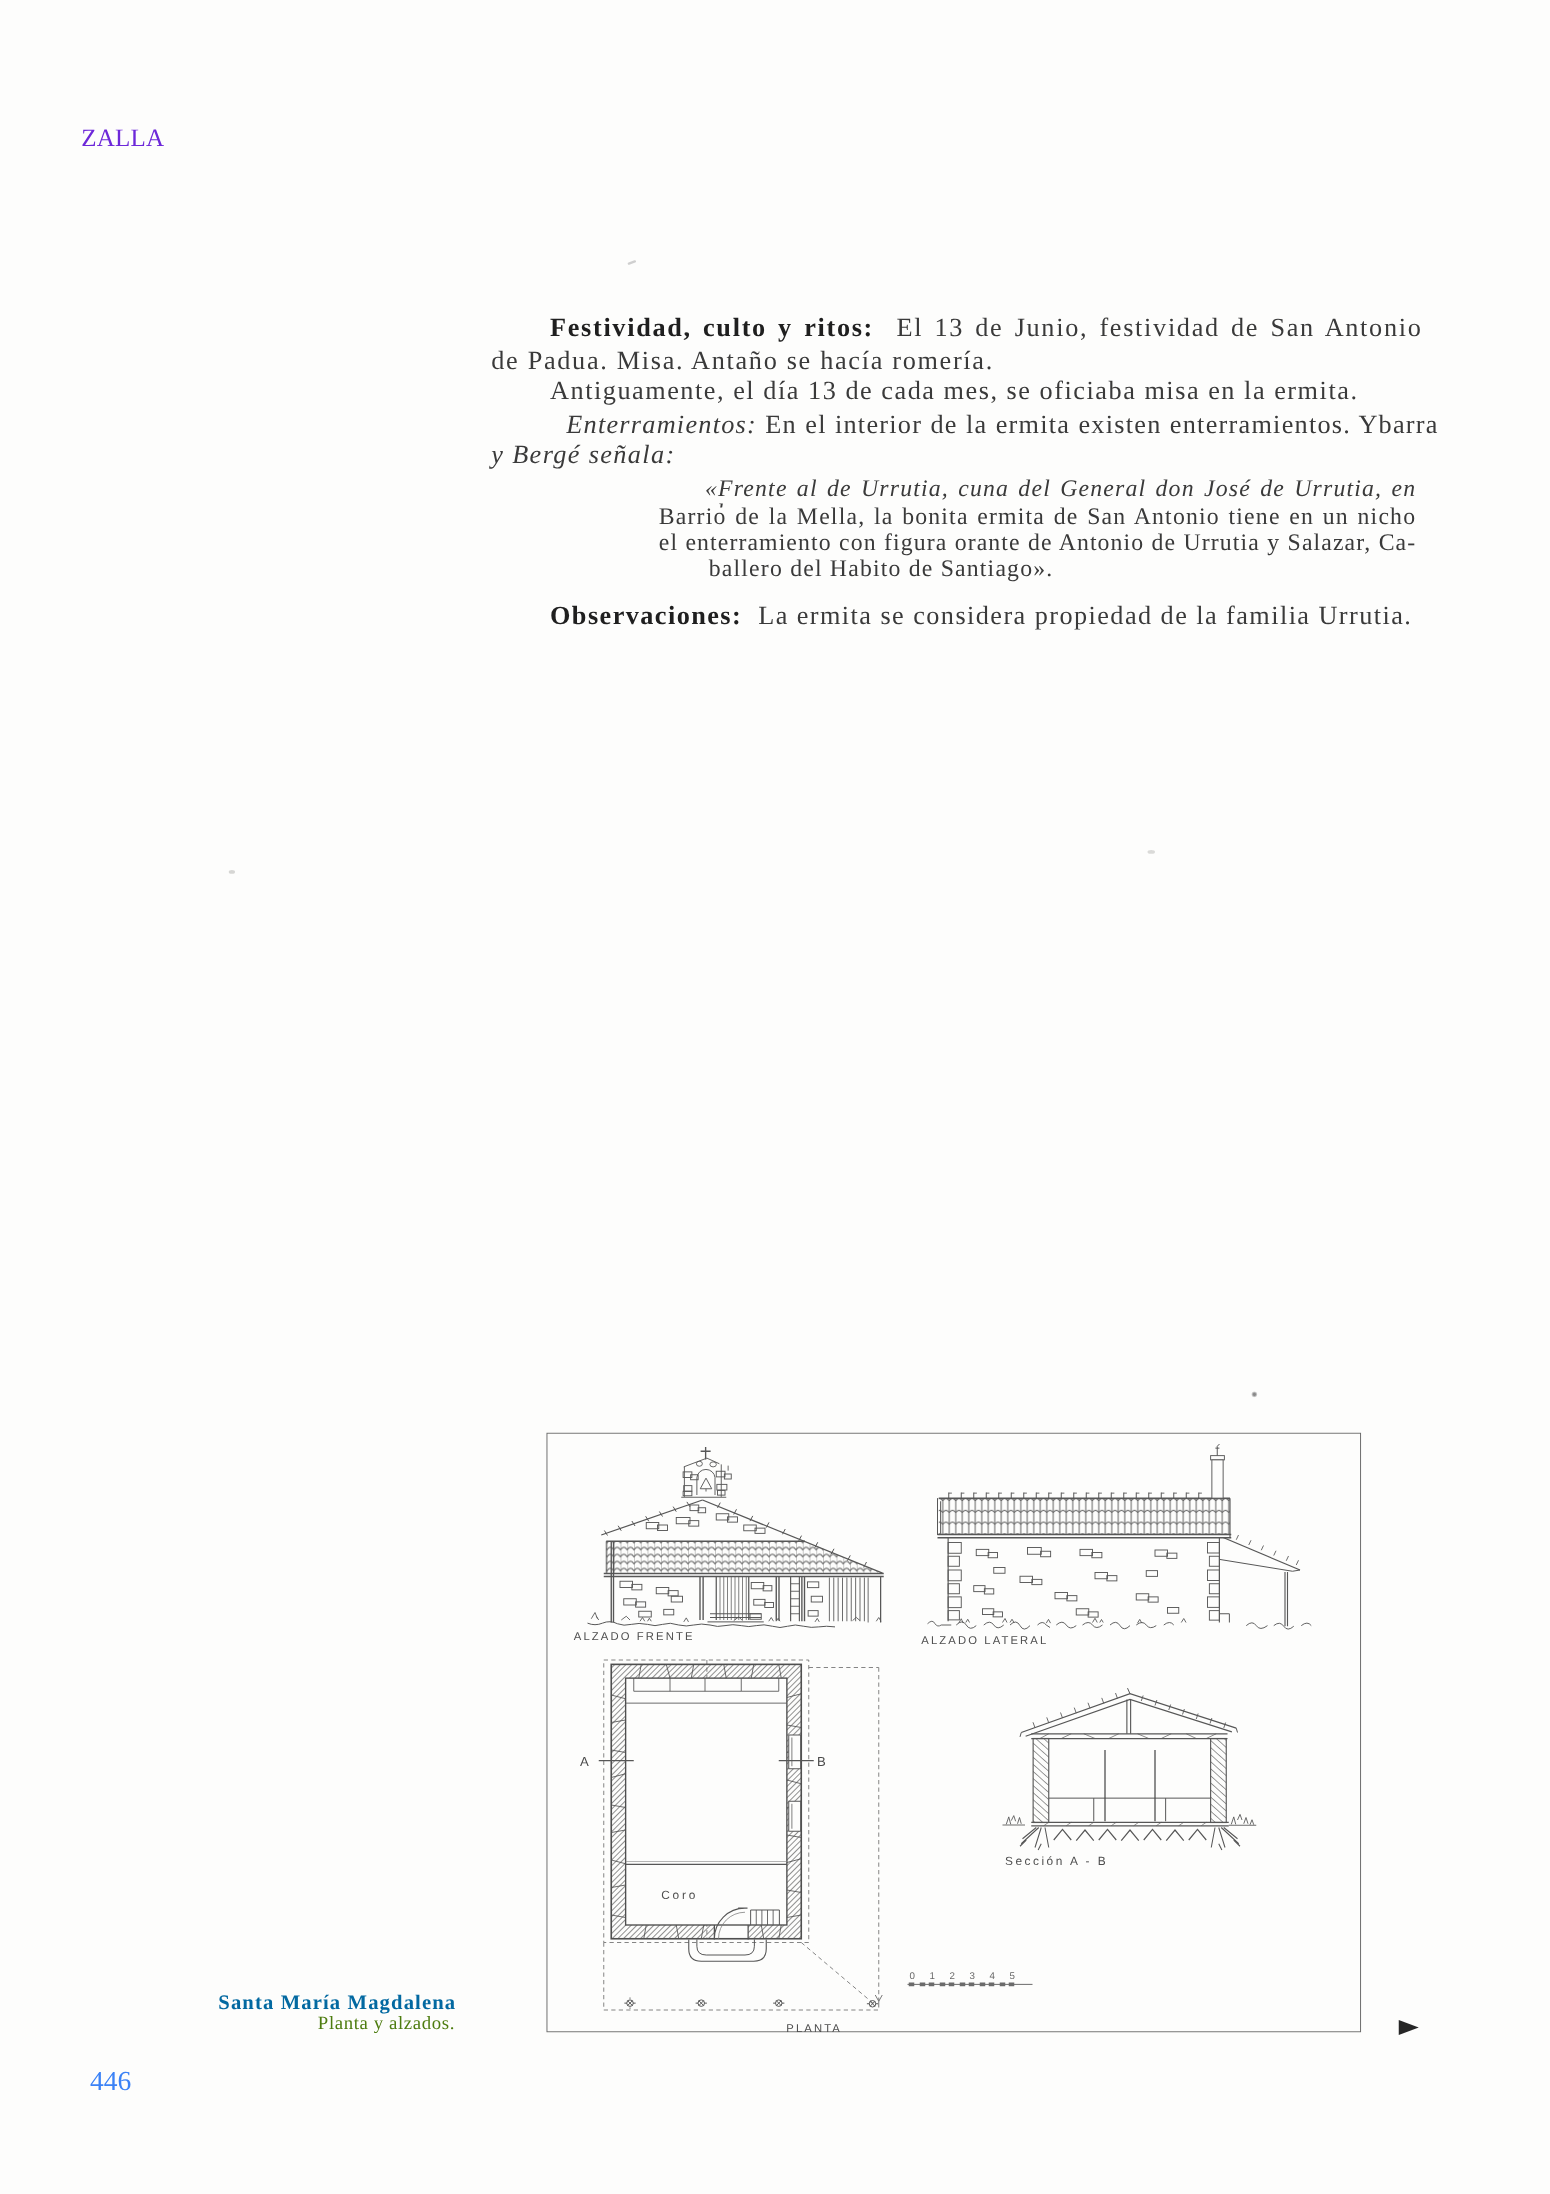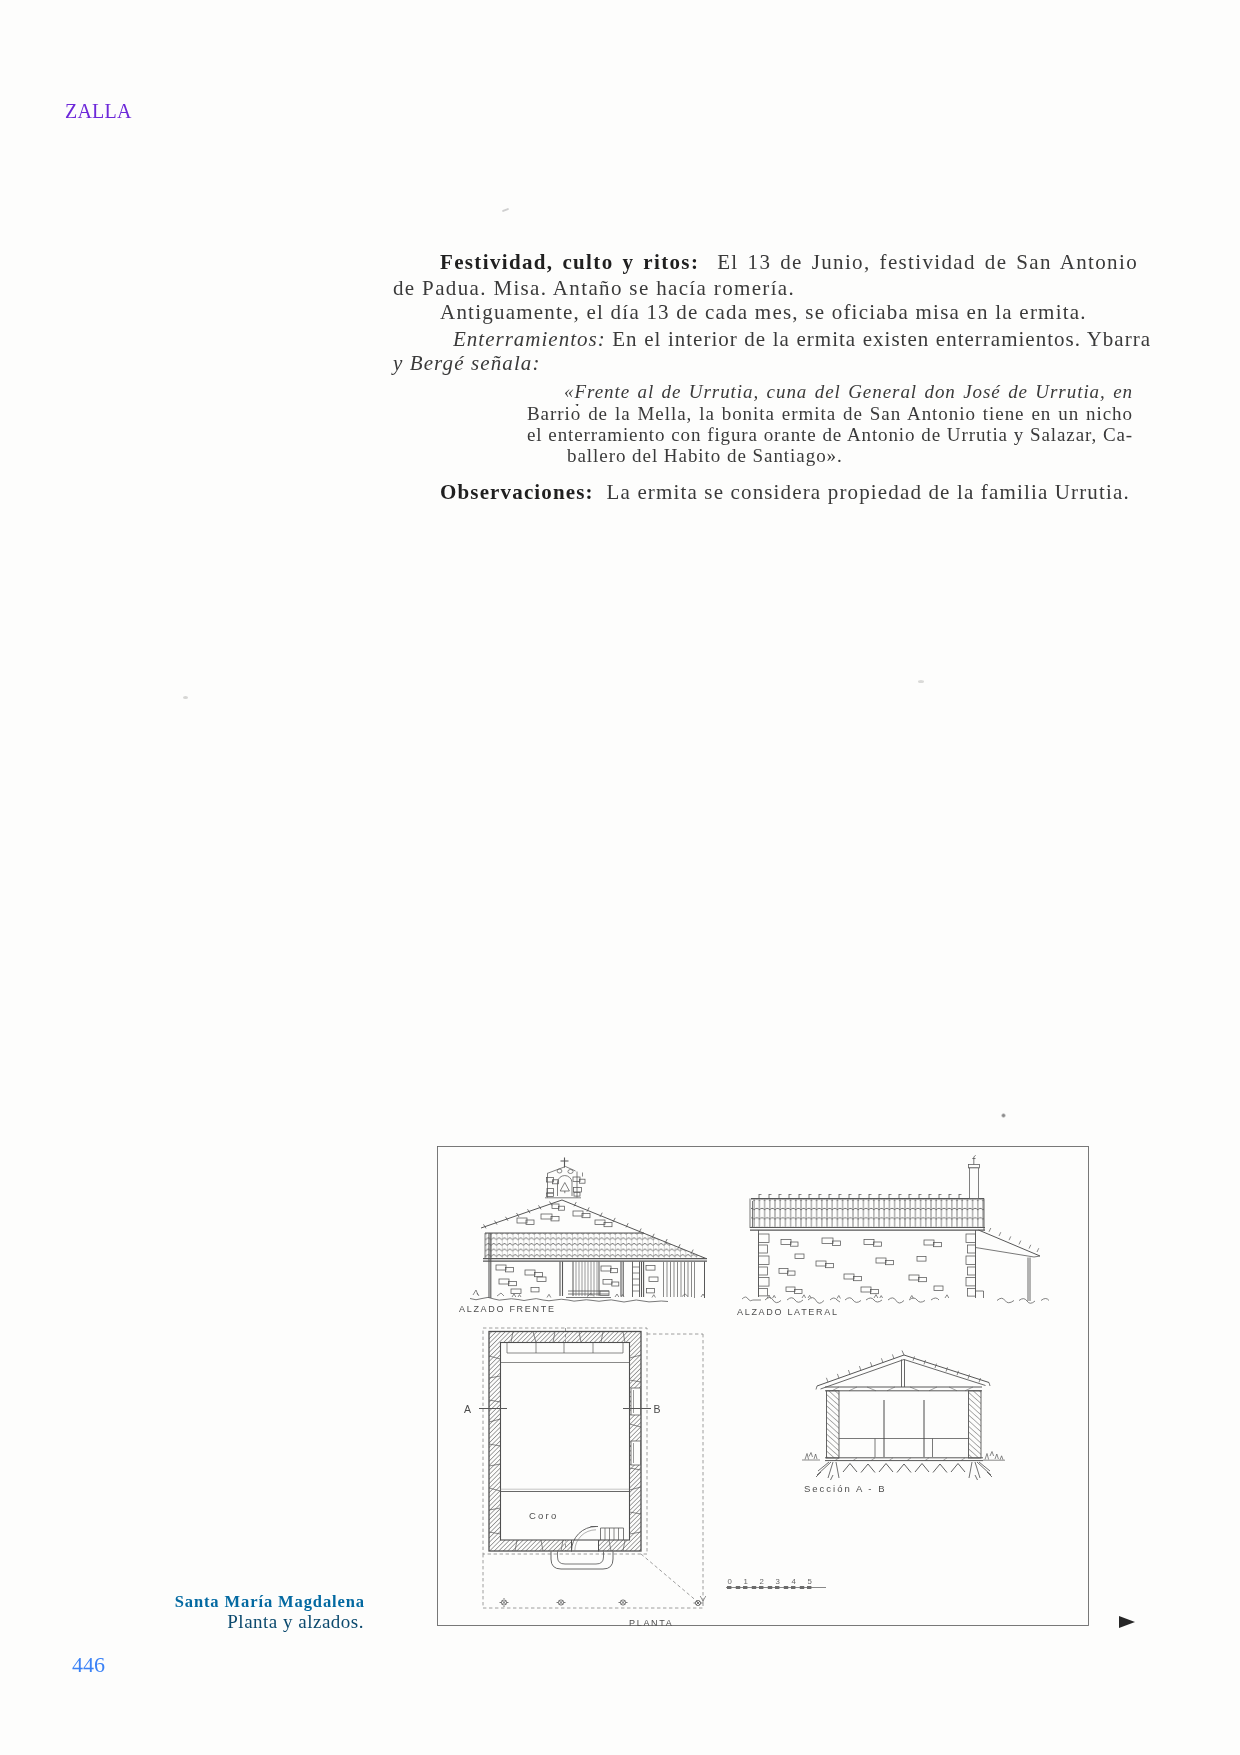--- a/index.html
+++ b/index.html
@@ -330,21 +330,21 @@
       <rect x="338" y="440" width="4.4" height="3"></rect>
         <rect x="346.8" y="440" width="4.4" height="3"></rect>
       <rect x="354" y="440" width="4.4" height="3"></rect>
         <rect x="362.8" y="440" width="4.4" height="3"></rect>
       <rect x="370" y="440" width="4.4" height="3"></rect>
     </g>
   </g>
 </svg>
 
 <div class="abs" style="right:875px;top:1592px;font-size:16.5px;letter-spacing:0.9px;color:#0369a1;font-weight:bold;">Santa María Magdalena</div>
-<div class="abs" style="right:876px;top:1611px;font-size:19px;letter-spacing:0.5px;color:#0c4a6e;">Planta y alzados.</div>
+<div class="abs" style="right:876px;top:1611px;font-size:15px;letter-spacing:0.5px;color:#4d7c0f;">Planta y alzados.</div>
 
 <div class="abs" style="left:72px;top:1652px;font-size:22px;color:#3b82f6;">446</div>
 
 <div class="abs" style="left:1001px;top:1113px;width:5px;height:5px;background:radial-gradient(#8a8a8a 25%,#d8d8d8 60%,transparent 75%);border-radius:50%;"></div>
 <div class="abs" style="left:502px;top:209px;width:7px;height:2px;background:#cfcfcf;border-radius:2px;transform:rotate(-20deg);"></div>
 <div class="abs" style="left:183px;top:696px;width:5px;height:3px;background:#d6d6d4;border-radius:50%;"></div>
 <div class="abs" style="left:918px;top:680px;width:6px;height:3px;background:#dadad8;border-radius:50%;"></div>
 
 <div class="abs" style="left:1119px;top:1616px;width:0;height:0;border-left:16px solid #262626;border-top:6px solid transparent;border-bottom:6px solid transparent;"></div>
 

